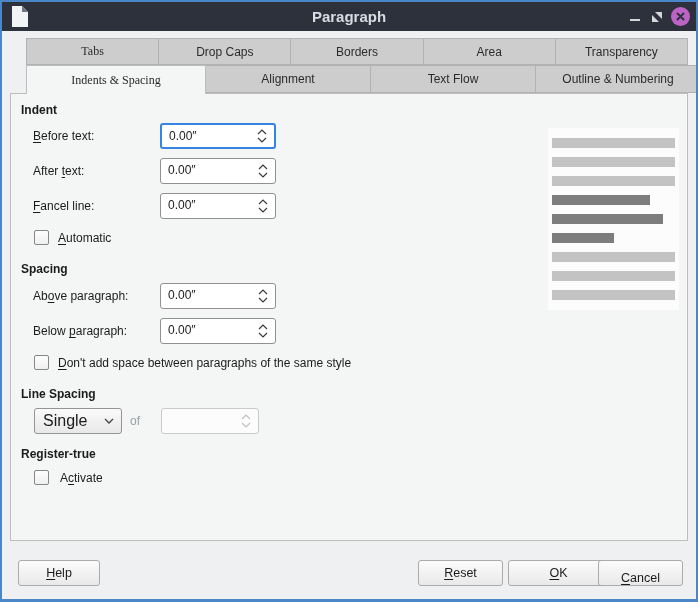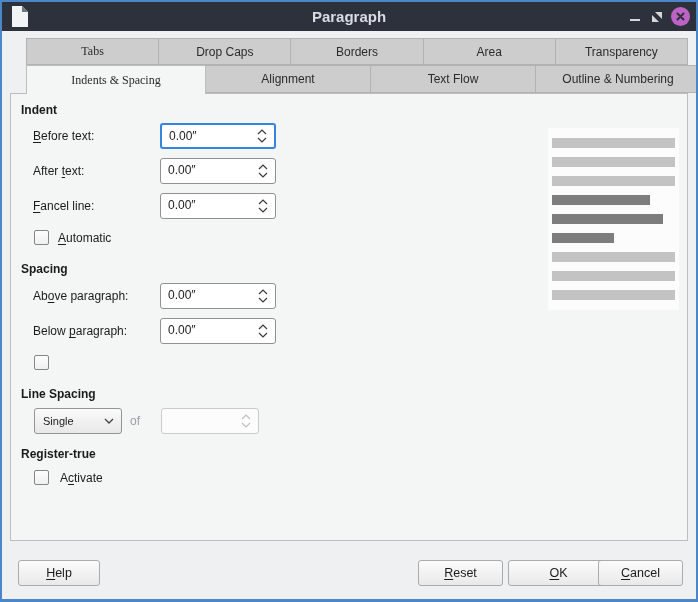--- a/index.html
+++ b/index.html
@@ -65,41 +65,41 @@
 
   
   .check { position:absolute; width:15px; height:15px; border:1px solid #878787; border-radius:2px;
            background:linear-gradient(#fdfdfd,#f0f0f0); }
 
   
   .dropdown {
     position:absolute; width:88px; height:26px; border:1px solid #949494; border-radius:3px;
     background:linear-gradient(#fafafa,#e8e8e8); display:flex; align-items:center;
   }
-  .dd-val { flex:1; font-size:11px; padding-left:8px; color:#1b1b1b; }
+  .dd-val { flex:1; font-size:16px; padding-left:8px; color:#1b1b1b; }
   .dd-arrow { width:24px; display:flex; justify-content:center; }
 
   .of-label { position:absolute; font-size:12px; color:#9aa0a3; }
 
   
   .preview { position:absolute; left:537px; top:34px; width:131px; height:182px; background:#fcfcfc; padding:10px 4px 0 4px; }
   .pbar { height:10px; margin-bottom:9px; }
   .pbar.light { background:#c3c3c3; }
   .pbar.dark  { background:#7d7d7d; }
 
   
   .btn {
     position:absolute; top:558px; height:26px; border:1px solid #ababab; border-radius:3px;
     background:linear-gradient(#fbfbfb,#e9e9e9); display:flex; align-items:center; justify-content:center;
     font-size:12.5px; color:#1b1b1b; cursor:default;
   }
   .btn-help   { left:16px;  width:82px; }
   .btn-reset  { left:416px; width:85px; }
   .btn-ok     { left:506px; width:101px; }
-  .btn-cancel { left:596px; width:85px; }
+  .btn-cancel { left:596px; width:85px;align-items:flex-end; }
 </style>
 </head>
 <body>
 
 <div class="win">
 
   <div class="titlebar">
     <svg class="doc-icon" viewBox="0 0 18 23">
       <path d="M1 1 h10 l6 6 v15 h-16 z" fill="#f2f3f4"></path>
       <path d="M11 1 l6 6 h-6 z" fill="#6f7680"></path>
@@ -206,20 +206,21 @@
         <svg width="12" height="8" viewBox="0 0 12 8">
             <polyline points="2,6 6,2 10,6" fill="none" stroke="#3b3b3b" stroke-width="1.2"></polyline>
           </svg>
         <svg width="12" height="8" viewBox="0 0 12 8">
             <polyline points="2,2 6,6 10,2" fill="none" stroke="#3b3b3b" stroke-width="1.2"></polyline>
           </svg>
       </div>
     </div>
 
     <div class="check" style="left:23px; top:261px;"></div>
+    <div class="flabel" style="left:47px; top:262px;"><span></span><span class="ac">D</span><span>on't add space between paragraphs of the same style</span></div>
 
     <div class="heading" style="left:10px; top:293px;">Line Spacing</div>
 
     <div class="dropdown" style="left:23px; top:314px;">
       <div class="dd-val">Single</div>
       <div class="dd-arrow">
         <svg width="12" height="8" viewBox="0 0 12 8">
             <polyline points="2,2 6,6 10,2" fill="none" stroke="#444" stroke-width="1.3"></polyline>
           </svg>
       </div>

